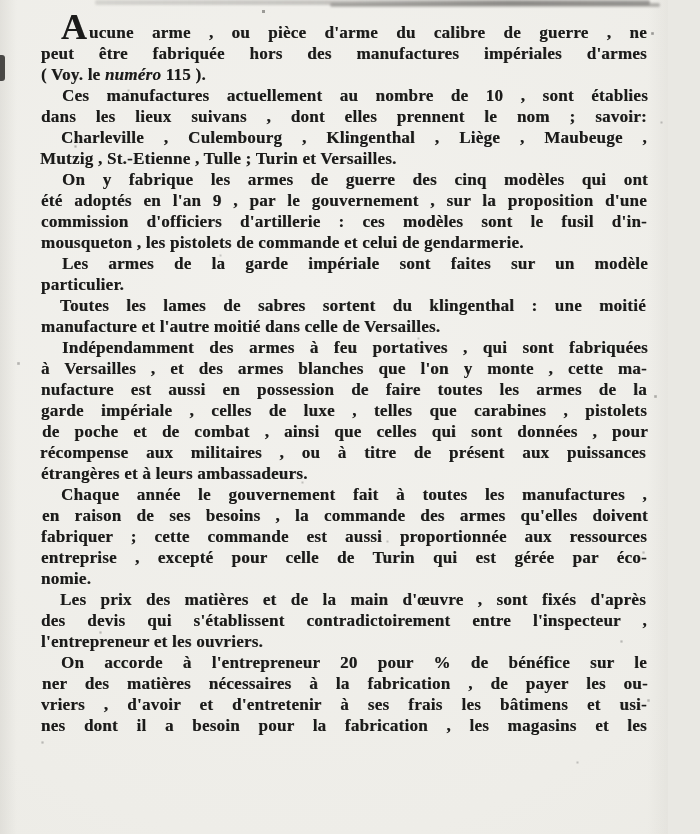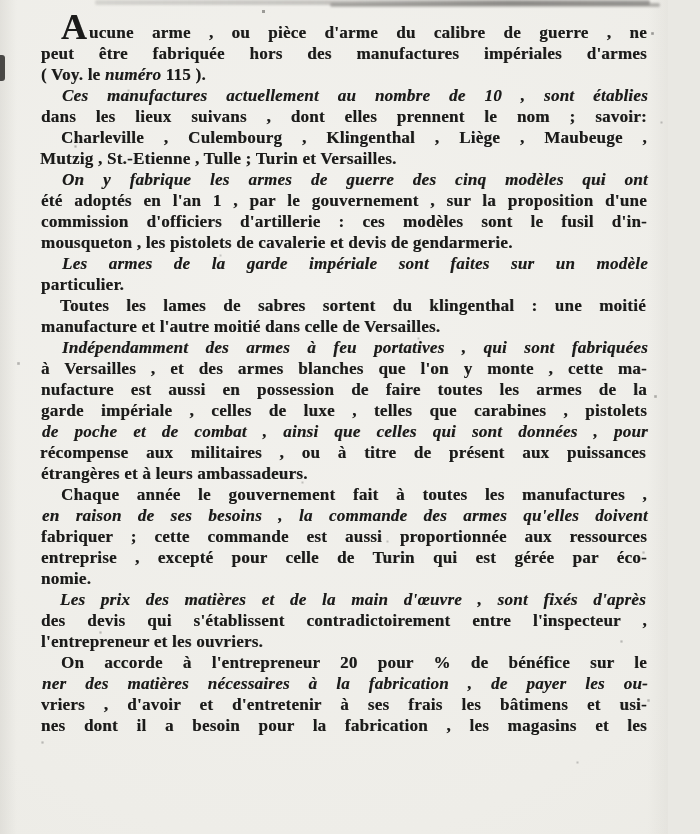--- a/index.html
+++ b/index.html
@@ -19,21 +19,21 @@
   }
   .line{
     height:21px;line-height:21px;
     font-size:17px;font-weight:bold;letter-spacing:0.25px;
     text-align:justify;text-align-last:justify;
     white-space:nowrap;
     text-shadow:0.35px 0.3px 0.3px rgba(25,25,22,.55);
   }
   .line.end{text-align-last:left;white-space:normal;}
   .line.indent{padding-left:20px;}
-  .line:nth-child(4n){transform:translateX(1px);font-style:italic;}
+  .line:nth-child(4n){transform:translateX(1px);}
   .line:nth-child(7n){transform:translateX(-1px);}
   .dropcap{
     font-size:36px;line-height:0;position:relative;top:1px;
     letter-spacing:0;margin-right:2px;
   }
   .it{font-style:italic;}
   
   .top-ghost{
     position:absolute;left:95px;top:0;width:555px;height:5px;
     background:linear-gradient(90deg, rgba(95,93,90,.18) 0%, rgba(95,93,90,.30) 45%, rgba(70,68,66,.50) 75%, rgba(70,68,66,.42) 100%);
@@ -88,23 +88,23 @@
   <div class="noise"></div>
   <section class="text-block" id="text-block">
       <div class="line indent"><span class="dropcap">A</span><span>ucune arme , ou pièce d'arme du calibre de guerre , ne</span></div>
       <div class="line"><span>peut être fabriquée hors des manufactures impériales d'armes</span></div>
       <div class="line end"><span>( Voy. le </span><span class="it">numéro</span><span> 115 ).</span></div>
       <div class="line indent"><span>Ces manufactures actuellement au nombre de 10 , sont établies</span></div>
       <div class="line"><span>dans les lieux suivans , dont elles prennent le nom ; savoir:</span></div>
       <div class="line indent"><span>Charleville , Culembourg , Klingenthal , Liège , Maubeuge ,</span></div>
       <div class="line end"><span>Mutzig , St.-Etienne , Tulle ; Turin et Versailles.</span></div>
       <div class="line indent"><span>On y fabrique les armes de guerre des cinq modèles qui ont</span></div>
-      <div class="line"><span>été adoptés en l'an 1 , par le gouvernement , sur la proposition d'une</span></div>
+      <div class="line"><span>été adoptés en l'an 9 , par le gouvernement , sur la proposition d'une</span></div>
       <div class="line"><span>commission d'officiers d'artillerie :  ces modèles sont le fusil d'in-</span></div>
-      <div class="line end"><span>mousqueton , les pistolets de cavalerie et devis de gendarmerie.</span></div>
+      <div class="line end"><span>mousqueton , les pistolets de commande et celui de gendarmerie.</span></div>
       <div class="line indent"><span>Les armes de la garde impériale sont faites sur un modèle</span></div>
       <div class="line end"><span>particulier.</span></div>
       <div class="line indent"><span>Toutes les lames de sabres sortent du klingenthal : une moitié</span></div>
       <div class="line end"><span>manufacture et l'autre moitié dans celle de Versailles.</span></div>
       <div class="line indent"><span>Indépendamment des armes à feu portatives , qui sont fabriquées</span></div>
       <div class="line"><span>à Versailles , et des armes blanches que l'on y monte , cette ma-</span></div>
       <div class="line"><span>nufacture est aussi en possession de faire toutes les armes de la</span></div>
       <div class="line"><span>garde impériale , celles de luxe , telles que carabines , pistolets</span></div>
       <div class="line"><span>de poche et de combat , ainsi que celles qui sont données , pour</span></div>
       <div class="line"><span>récompense aux militaires , ou à titre de présent aux puissances</span></div>

